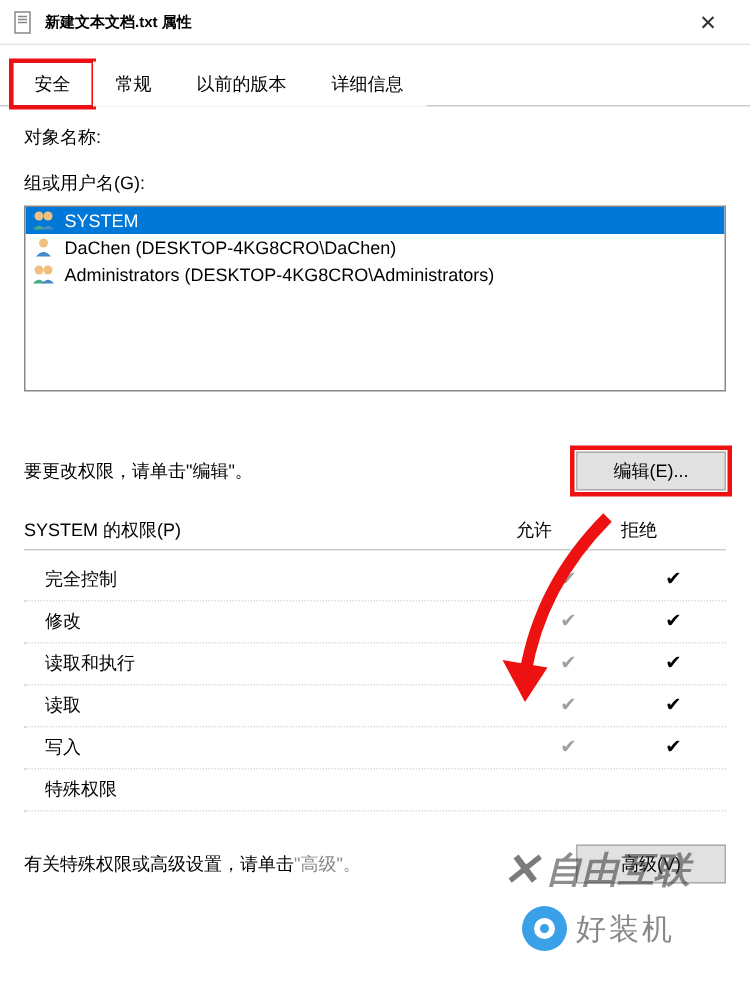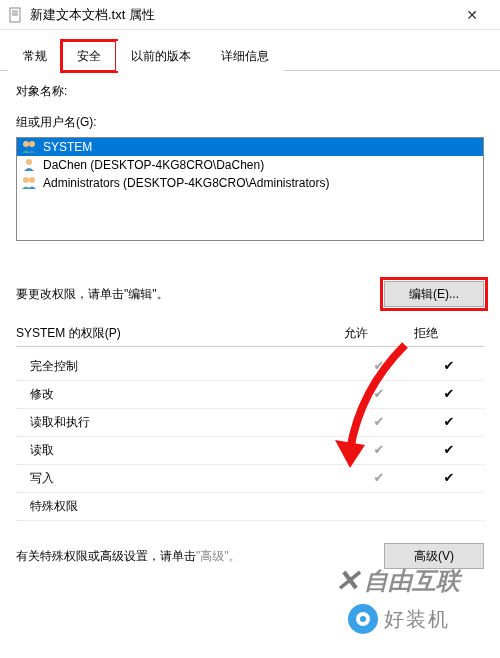--- a/index.html
+++ b/index.html
@@ -1,30 +1,30 @@
 <!DOCTYPE html>
 <html><head>
 <meta charset="utf-8">
 <style>
 * { box-sizing: border-box; margin: 0; padding: 0; }
 body { font-family: "Microsoft YaHei", "Segoe UI", sans-serif; font-size: 12px; background: #fff; width: 500px; height: 658px; overflow: hidden; position: relative; }
 .titlebar { display: flex; align-items: center; height: 30px; padding: 0 8px; border-bottom: 1px solid #e5e5e5; }
 .titlebar-icon { width: 16px; height: 16px; margin-right: 6px; }
-.titlebar-text { flex: 1; font-size: 13px; }
+.titlebar-text { flex: 1; font-size: 10px; font-weight: bold; }
 .close-btn { width: 40px; height: 28px; display: flex; align-items: center; justify-content: center; font-size: 14px; color: #333; cursor: pointer; }
 .tabstrip { display: flex; padding: 10px 8px 0 8px; border-bottom: 1px solid #ccc; position: relative; }
 .tab { padding: 6px 14px 6px 14px; font-size: 12px; border: 1px solid transparent; border-bottom: none; cursor: pointer; position: relative; top: 1px; background: #fff; }
 .tab.active { border-color: #ccc; background: #fff; }
 .tab.highlight { outline: 3px solid #e11; outline-offset: -1px; }
 .content { padding: 12px 16px; }
 .row { display: flex; margin-bottom: 14px; align-items: flex-start; flex-direction: column; }
 .row-label { width: 90px; flex-shrink: 0; }
 .row-value { flex: 1; word-break: break-all; }
 .group-label { margin-bottom: 6px; }
-.listbox { border: 1px solid #888; height: 104px; overflow: auto; margin-bottom: 40px; }
+.listbox { border: 1px solid #888; height: 124px; overflow: auto; margin-bottom: 40px; }
 .list-item { display: flex; align-items: center; padding: 2px 4px; gap: 4px; cursor: default; }
 .list-item.selected { background: #0078d7; color: #fff; }
 .user-icon { width: 18px; height: 14px; flex-shrink: 0; }
 .edit-row { display: flex; align-items: center; margin-bottom: 18px; }
 .edit-label { flex: 1; }
 .btn { min-width: 100px; height: 26px; font-size: 12px; background: #e1e1e1; border: 1px solid #adadad; cursor: pointer; }
 .btn.highlight { outline: 3px solid #e11; outline-offset: 1px; }
 .perm-header { display: flex; border-bottom: 1px solid #ccc; padding-bottom: 4px; margin-bottom: 6px; }
 .perm-title { flex: 1; }
 .perm-col { width: 70px; text-align: left; }
@@ -55,22 +55,22 @@
       <line x1="4" y1="6" x2="10" y2="6" stroke="#888"></line>
       <line x1="4" y1="8" x2="10" y2="8" stroke="#888"></line>
     </svg>
   <span class="titlebar-text">新建文本文档.txt 属性</span>
   <div class="close-btn">
       <span>✕</span>
     </div>
 </div>
 
 <div class="tabstrip">
+  <div class="tab active highlight">安全</div>
   <div class="tab">常规</div>
-  <div class="tab active highlight">安全</div>
   <div class="tab">以前的版本</div>
   <div class="tab">详细信息</div>
 </div>
 
 <div class="content">
 
   <div class="row">
     <div class="row-label">对象名称:</div>
   </div>
 

